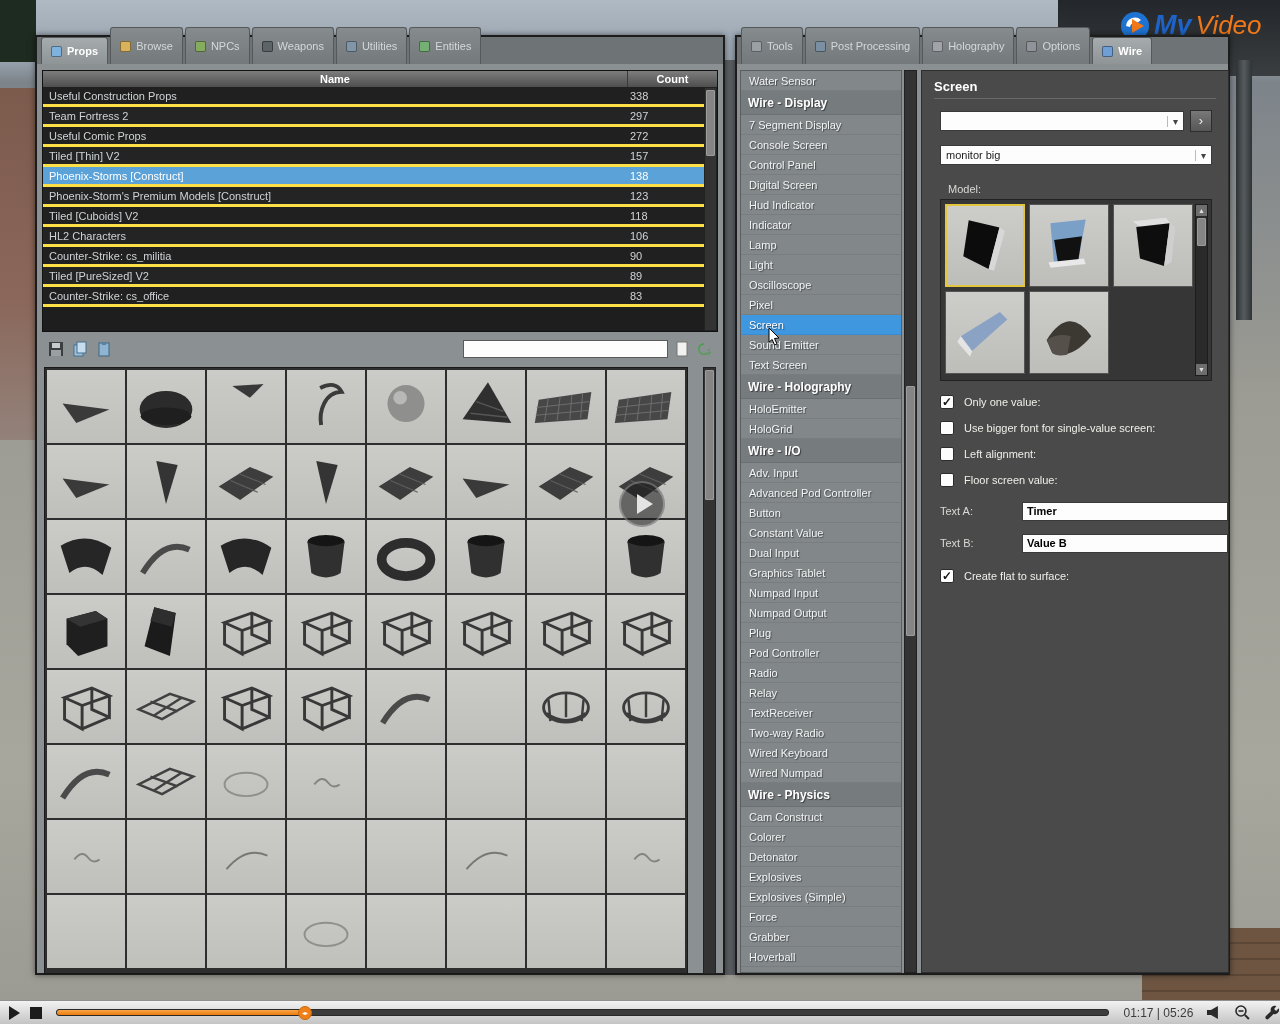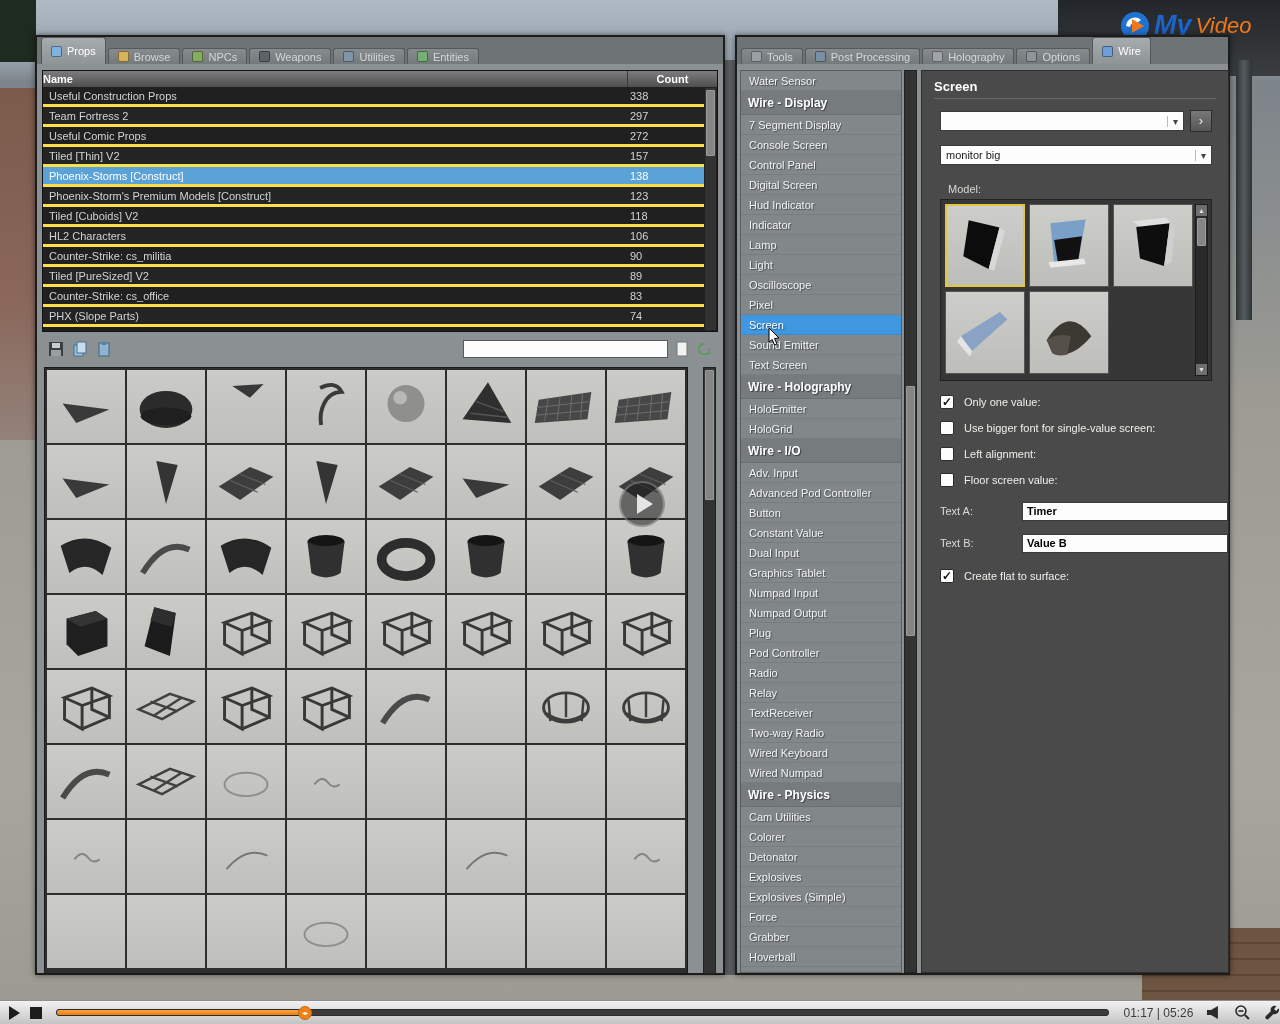--- a/index.html
+++ b/index.html
@@ -10,35 +10,35 @@
   .bg{position:absolute;}
   #bg-building-left{left:0;top:0;width:36px;height:62px;background:#1e2b20;}
   #bg-building-right{left:1058px;top:0;width:222px;height:76px;background:linear-gradient(180deg,#23262a,#3a3e40);}
   #bg-pole{left:1236px;top:60px;width:16px;height:260px;background:linear-gradient(90deg,#2e3336,#565c5e,#2e3336);}
   #bg-wall-left{left:0;top:88px;width:38px;height:352px;background:linear-gradient(180deg,#7c5a4c,#8a675a 60%,#93827a);}
   #bg-wood{left:1142px;top:928px;width:138px;height:74px;background:repeating-linear-gradient(180deg,#6d5542 0 14px,#5c4736 14px 16px);}
   #bg-sliver{left:723px;top:60px;width:14px;height:915px;background:#5c6064;}
   
   #brand{position:absolute;left:1120px;top:10px;display:flex;align-items:center;gap:4px;}
   #brand .my{font-size:27px;font-weight:bold;font-style:italic;color:#1e63c8;}
-  #brand .vid{font-size:22px;font-style:italic;color:#f07818;}
+  #brand .vid{font-size:26px;font-style:italic;color:#f07818;}
   
   .panel{position:absolute;background:#8b9092;border:2px solid #1c1c1c;box-shadow:0 0 6px rgba(0,0,0,.5);}
   #spawn-panel{left:35px;top:35px;width:690px;height:940px;}
   #tool-panel{left:735px;top:35px;width:495px;height:940px;}
   
   .tabbar{position:absolute;left:0;top:0;right:0;height:27px;background:#6e7375;display:flex;align-items:flex-end;padding-left:4px;gap:2px;}
-  .tab{height:16px;display:flex;align-items:center;gap:5px;padding:0 9px;font-size:11px;color:#d4d8d8;
+  .tab{height:37px;display:flex;align-items:center;gap:5px;padding:0 9px;font-size:11px;color:#d4d8d8;
     background:linear-gradient(180deg,#868b8d,#747a7c);border:1px solid #55595b;border-bottom:none;border-radius:3px 3px 0 0;white-space:nowrap;overflow:hidden;}
-  .tab.active{height:27px;background:linear-gradient(180deg,#a6abad,#8f9496);color:#fff;font-weight:normal;}
+  .tab.active{height:27px;background:linear-gradient(180deg,#a6abad,#8f9496);color:#fff;font-weight:bold;}
   .tabicon{width:11px;height:11px;border-radius:2px;border:1px solid rgba(0,0,0,.4);flex:0 0 auto;}
   
   #ltable{position:absolute;left:5px;top:33px;width:676px;height:262px;background:#1e1e1e;border:1px solid #121212;overflow:hidden;}
   #lt-head{display:flex;height:16px;background:linear-gradient(180deg,#7d7d7d,#4e4e4e);color:#fff;font-size:11px;font-weight:bold;}
-  #lt-head .hn{flex:1;line-height:16px;}
+  #lt-head .hn{flex:1;text-align:center;line-height:16px;}
   #lt-head .hc{width:90px;text-align:center;line-height:16px;border-left:1px solid #3a3a3a;}
   #lt-rows{position:absolute;left:0;top:16px;right:13px;bottom:0;overflow:hidden;}
   .lrow{display:flex;height:20px;align-items:center;font-size:11px;color:#cfd3d5;background:#202020;border-bottom:3px solid #fde047;}
   .lrow:nth-child(even){background:#242424;}
   .lrow.sel{background:#5ba2d8;color:#fff;}
   .lrow .nm{flex:1;padding-left:6px;white-space:nowrap;overflow:hidden;}
   .lrow .ct{width:90px;padding-left:16px;}
   .vscroll{position:absolute;width:13px;background:#333;border:1px solid #222;}
   .vthumb{position:absolute;left:1px;right:1px;background:#858585;border:1px solid #9c9c9c;border-radius:1px;}
   #lt-scroll{right:0;top:16px;bottom:0;}
@@ -193,24 +193,20 @@
             <span class="nm">Counter-Strike: cs_militia</span>
             <span class="ct">90</span>
           </div>
           <div class="lrow">
             <span class="nm">Tiled [PureSized] V2</span>
             <span class="ct">89</span>
           </div>
           <div class="lrow">
             <span class="nm">Counter-Strike: cs_office</span>
             <span class="ct">83</span>
-          </div>
-          <div class="lrow">
-            <span class="nm">PHX (Slope Parts)</span>
-            <span class="ct">74</span>
           </div>
         </div>
       <div class="vscroll" id="lt-scroll">
         <div class="vthumb" style="top:2px;height:66px;"></div>
       </div>
     </div>
 
     <div id="sm-toolbar">
       <svg class="tbicon" viewBox="0 0 16 16">
           <rect x="1" y="1" width="14" height="14" fill="#3c3f41"></rect>
@@ -473,21 +469,21 @@
         <div class="titem">Numpad Output</div>
         <div class="titem">Plug</div>
         <div class="titem">Pod Controller</div>
         <div class="titem">Radio</div>
         <div class="titem">Relay</div>
         <div class="titem">TextReceiver</div>
         <div class="titem">Two-way Radio</div>
         <div class="titem">Wired Keyboard</div>
         <div class="titem">Wired Numpad</div>
         <div class="theader">Wire - Physics</div>
-        <div class="titem">Cam Utilities</div>
+        <div class="titem">Cam Construct</div>
         <div class="titem">Colorer</div>
         <div class="titem">Detonator</div>
         <div class="titem">Explosives</div>
         <div class="titem">Explosives (Simple)</div>
         <div class="titem">Force</div>
         <div class="titem">Grabber</div>
         <div class="titem">Hoverball</div>
       </div>
     <div class="vscroll" id="tl-scroll">
       <div class="vthumb" style="top:315px;height:250px;"></div>

